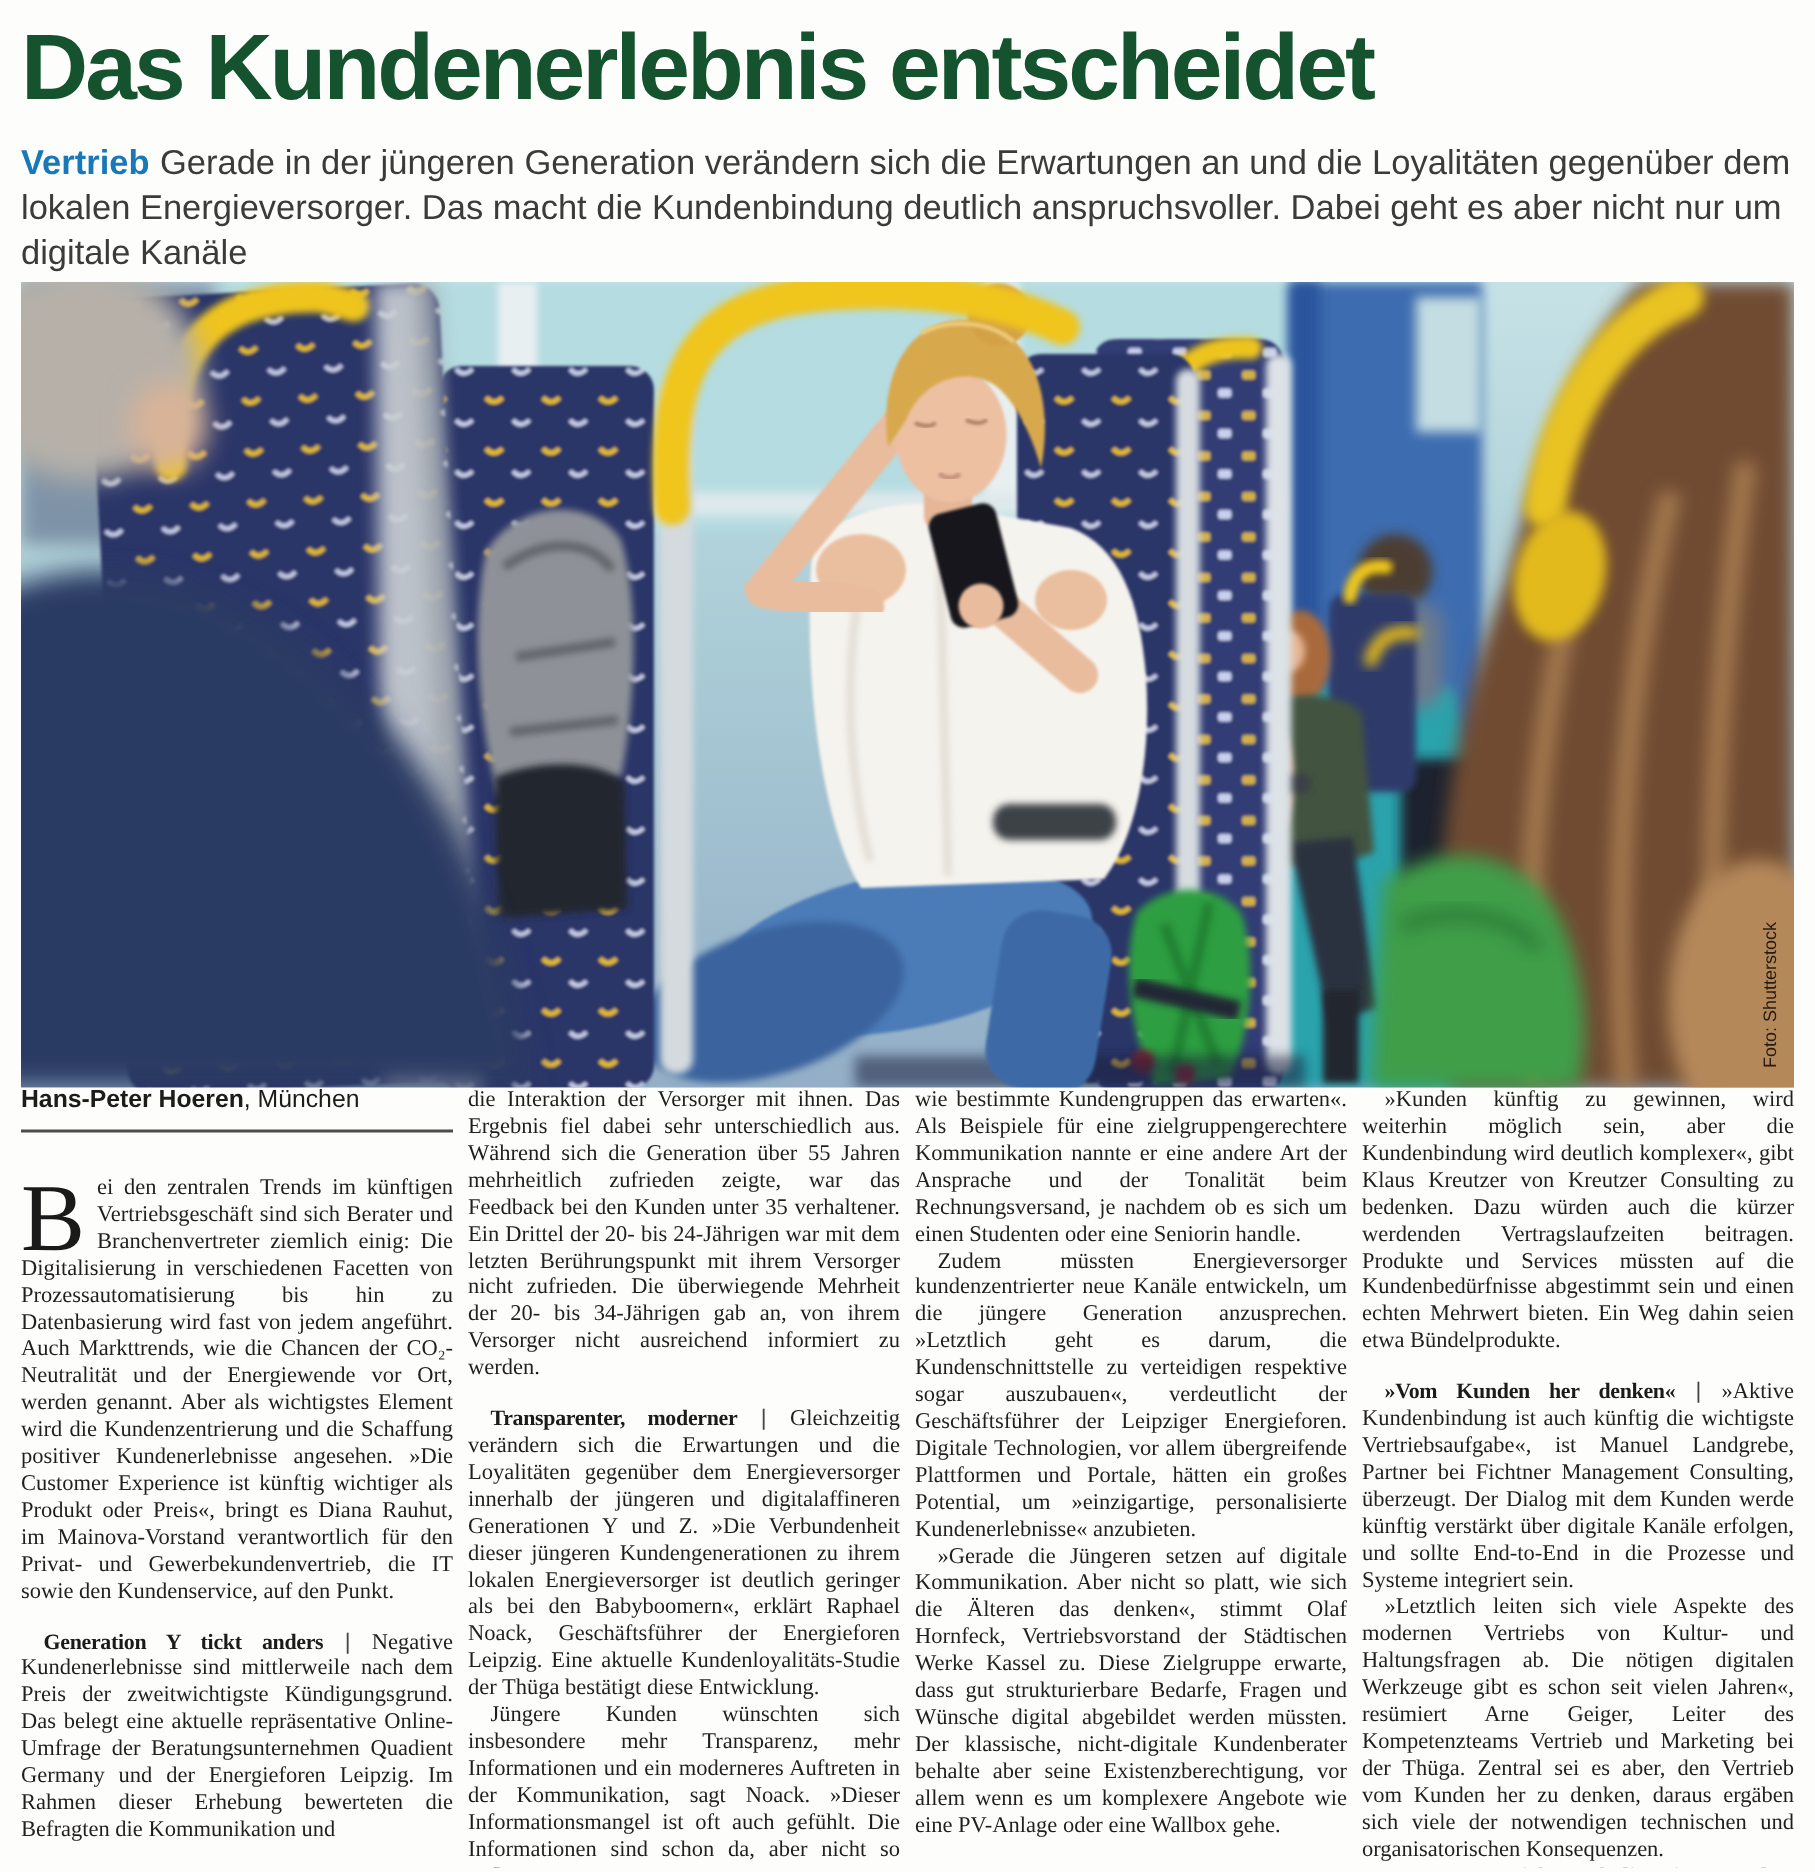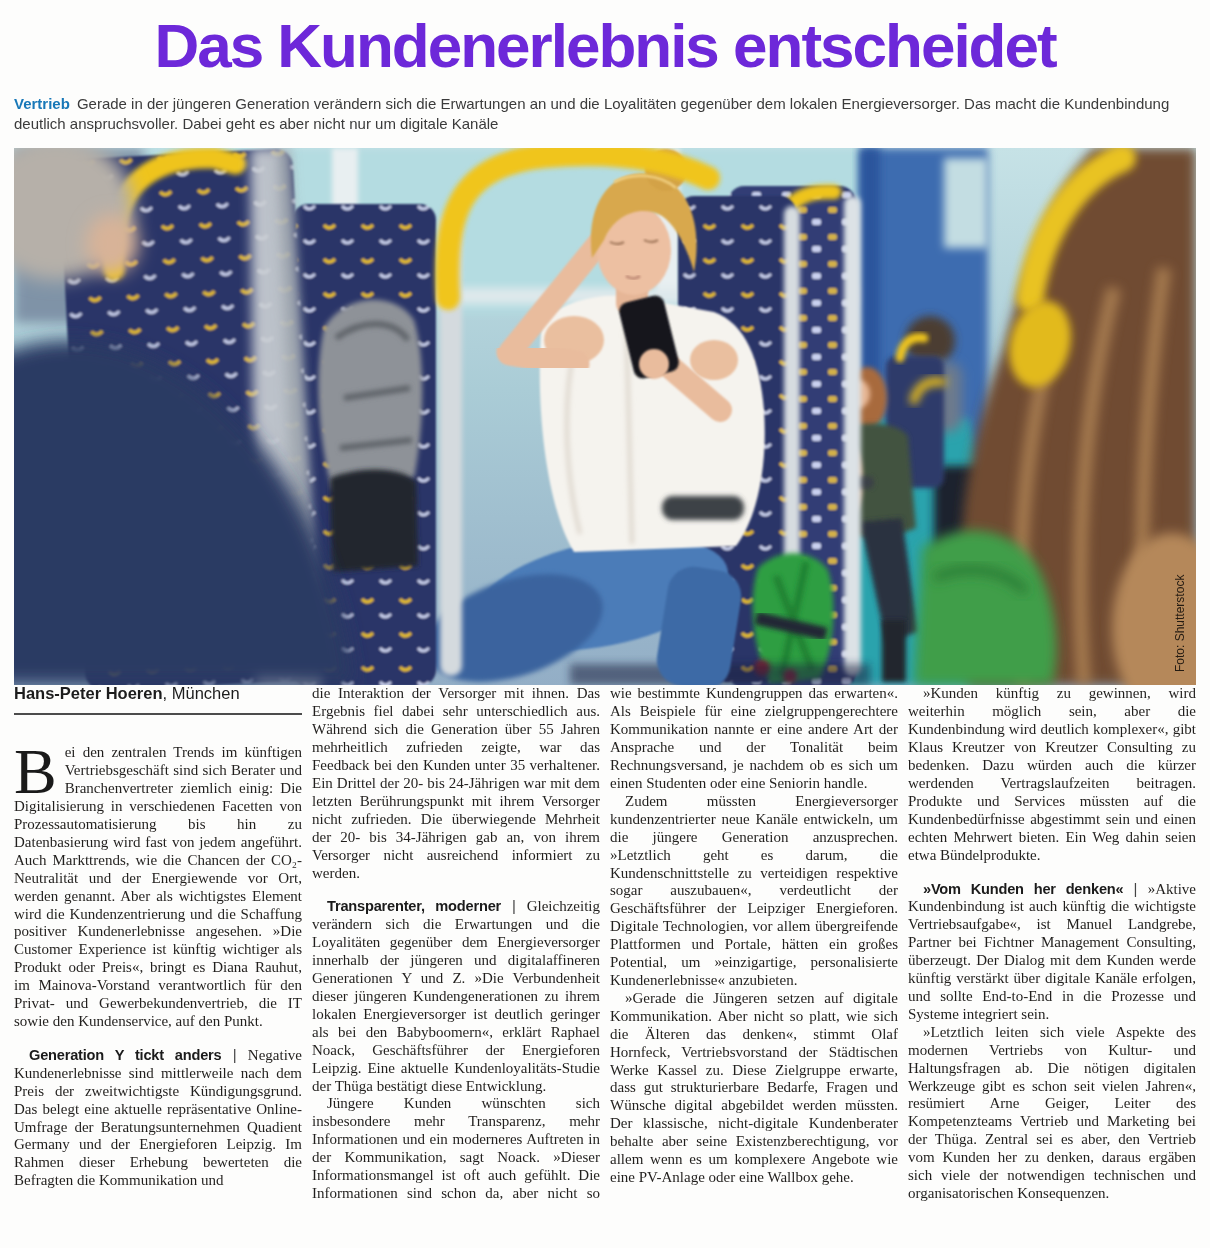--- a/index.html
+++ b/index.html
@@ -7,28 +7,27 @@
   body {
     width: 1210px; height: 1248px; overflow: hidden;
     background: #fdfdfc;
     font-family: "Liberation Serif", serif;
   }
   .page { padding: 10px 14px 0 14px; }
 
   .headline {
     font-family: "Liberation Sans", sans-serif;
     font-weight: 700; font-size: 62px; line-height: 1.04;
-    letter-spacing: -2px; color: #6d28d9;
+    letter-spacing: -2px; color: #14532d;
     margin: 4px 0 16px 0;
-    text-align: center;
   }
   .lead {
     font-family: "Liberation Sans", sans-serif;
-    font-size: 15px; line-height: 1.3; color: #3b3b3b;
-    margin: 0 0 15px 0;
+    font-size: 23px; line-height: 1.3; color: #3b3b3b;
+    margin: 0 0 4px 0;
   }
   .kicker { color: #1878b8; font-weight: 700; margin-right: 7px; }
 
   .photo-wrap { width: 1182px; height: 537px; overflow: hidden; background: #9db4c4; }
   .photo-wrap svg { display: block; }
 
   .columns { display: flex; gap: 10px; height: 520px; overflow: hidden; }
   .col {
     width: 288px; flex: 0 0 288px;
     font-size: 15px; line-height: 17.9px; color: #211f1d;
@@ -44,21 +43,21 @@
 
   .col p { margin: 0; }
   .col p.gap { margin-top: 15px; }
   .col p.ind { text-indent: 15px; }
 
   .dropcap {
     float: left; font-size: 64px; line-height: 49px;
     padding: 3px 8px 0 0; color: #1a1a1a;
   }
   .run-h {
-    font-family: Liberation Sans, sans-serif;
+    font-family: Liberation Serif, serif;
     font-weight: 700; font-size: 14.6px; letter-spacing: -0.2px; color: #1b1b1b;
   }
   .run-sep { font-family: "Liberation Sans", sans-serif; color: #444; }
   .run-i { }
   .run-ref { color: #1878b8; font-style: italic; font-weight: 700; float: right; }
 </style>
 </head>
 <body>
 
 <div class="page">

